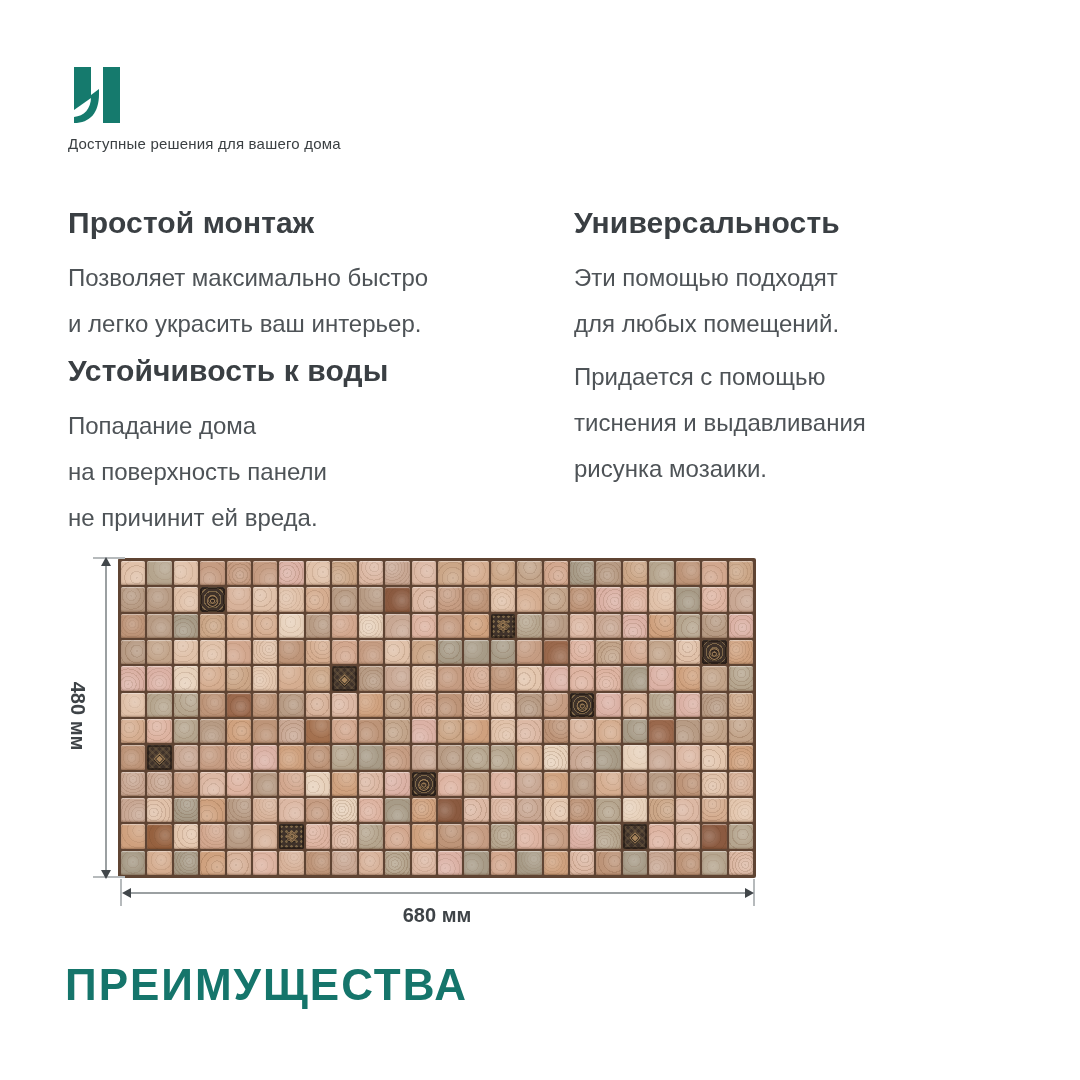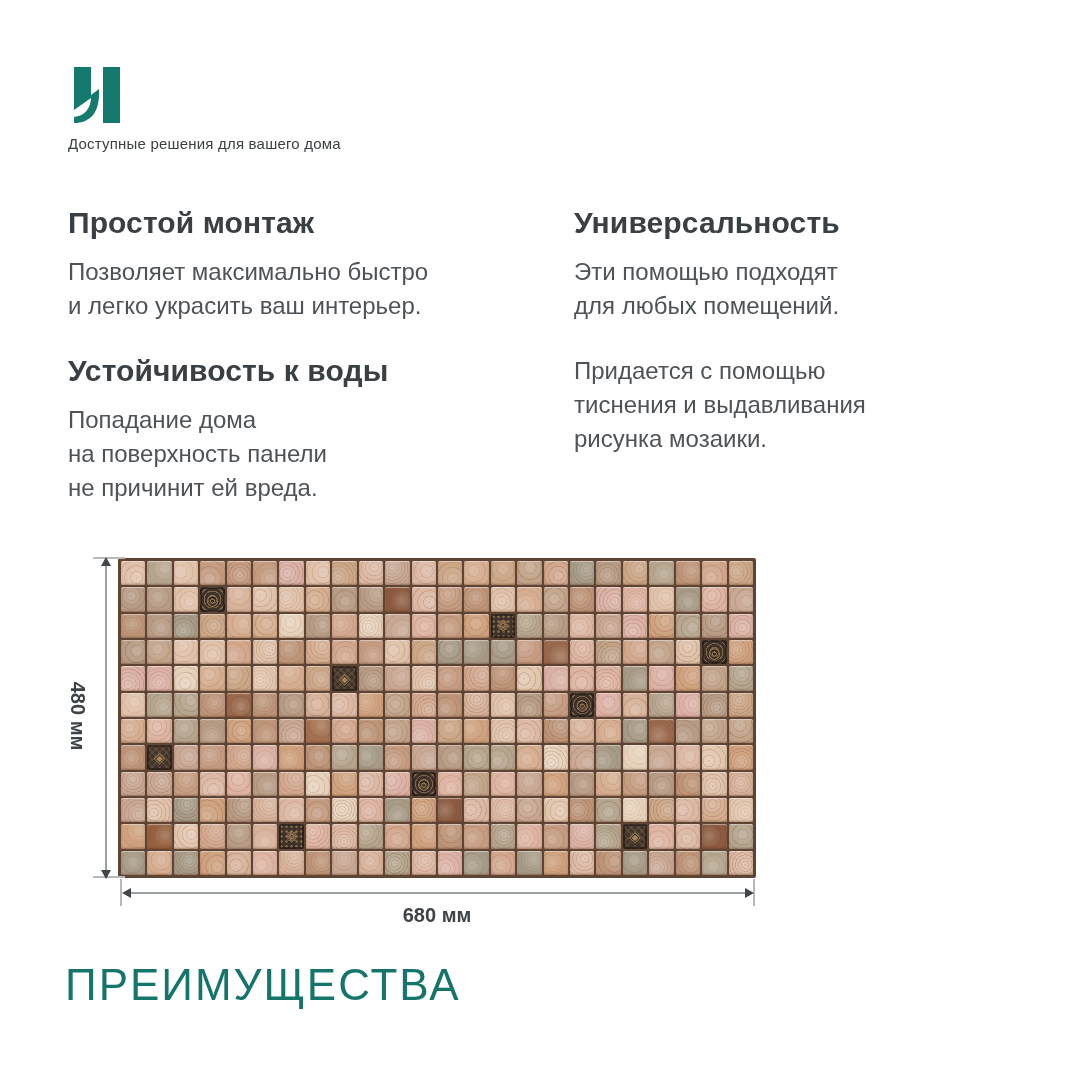--- a/index.html
+++ b/index.html
@@ -9,21 +9,21 @@
   }
   
   .logo{position:absolute;left:68px;top:66px;}
   .logo-row{display:flex;align-items:flex-end;gap:18px;}
   .logo-icon{width:54px;height:58px;flex:0 0 auto;}
   .wordmark{font-size:58px;line-height:0.92;font-weight:700;letter-spacing:-1.5px;color:#474b4f;}
   .tagline{margin-top:11px;font-size:15px;font-weight:500;color:#3a3f42;letter-spacing:0.2px;}
   
   .feature{position:absolute;width:460px;}
   .feature-title{font-size:30px;font-weight:700;color:#3a3f43;margin:0 0 15px 0;letter-spacing:0.1px;}
-  .feature-body{font-size:24px;line-height:34px;font-weight:400;color:#4e5357;white-space:pre-line;}
+  .feature-body{font-size:24px;line-height:46px;font-weight:400;color:#4e5357;white-space:pre-line;}
   #feature-0{left:68px;top:206px;}
   #feature-1{left:574px;top:206px;}
   #feature-2{left:68px;top:354px;}
   #feature-3{left:574px;top:354px;}
   
   .mosaic-panel{
     position:absolute;left:118px;top:558px;width:638px;height:320px;
     box-sizing:border-box;padding:3px;display:grid;gap:2px;border-radius:2px;
   }
   .tile{border-radius:1.5px;box-shadow:inset 0 1px 1px rgba(255,255,255,.45), inset 0 -1px 2px rgba(80,45,22,.38);}
@@ -35,21 +35,21 @@
   .witness{position:absolute;background:#b6babc;}
   .arrow{position:absolute;width:0;height:0;}
   .arrow-up{border-left:5px solid transparent;border-right:5px solid transparent;border-bottom:9px solid #41464a;}
   .arrow-down{border-left:5px solid transparent;border-right:5px solid transparent;border-top:9px solid #41464a;}
   .arrow-left{border-top:5px solid transparent;border-bottom:5px solid transparent;border-right:9px solid #41464a;}
   .arrow-right{border-top:5px solid transparent;border-bottom:5px solid transparent;border-left:9px solid #41464a;}
   .dim-label{position:absolute;font-size:20px;font-weight:700;color:#3e4347;text-align:center;}
   #label-height{left:32px;top:704px;width:90px;height:24px;transform:rotate(90deg);}
   #label-width{left:377px;top:904px;width:120px;}
   
-  .section-title{position:absolute;left:65px;top:960px;font-size:44px;font-weight:400;
+  .section-title{position:absolute;left:65px;top:960px;font-size:44px;font-weight:700;
     color:#15756b;letter-spacing:2px;}
 </style>
 </head>
 <body>
 
 <div class="canvas">
 
   <div class="logo">
     <div class="logo-row">
       <svg class="logo-icon" viewBox="0 0 54 58">

